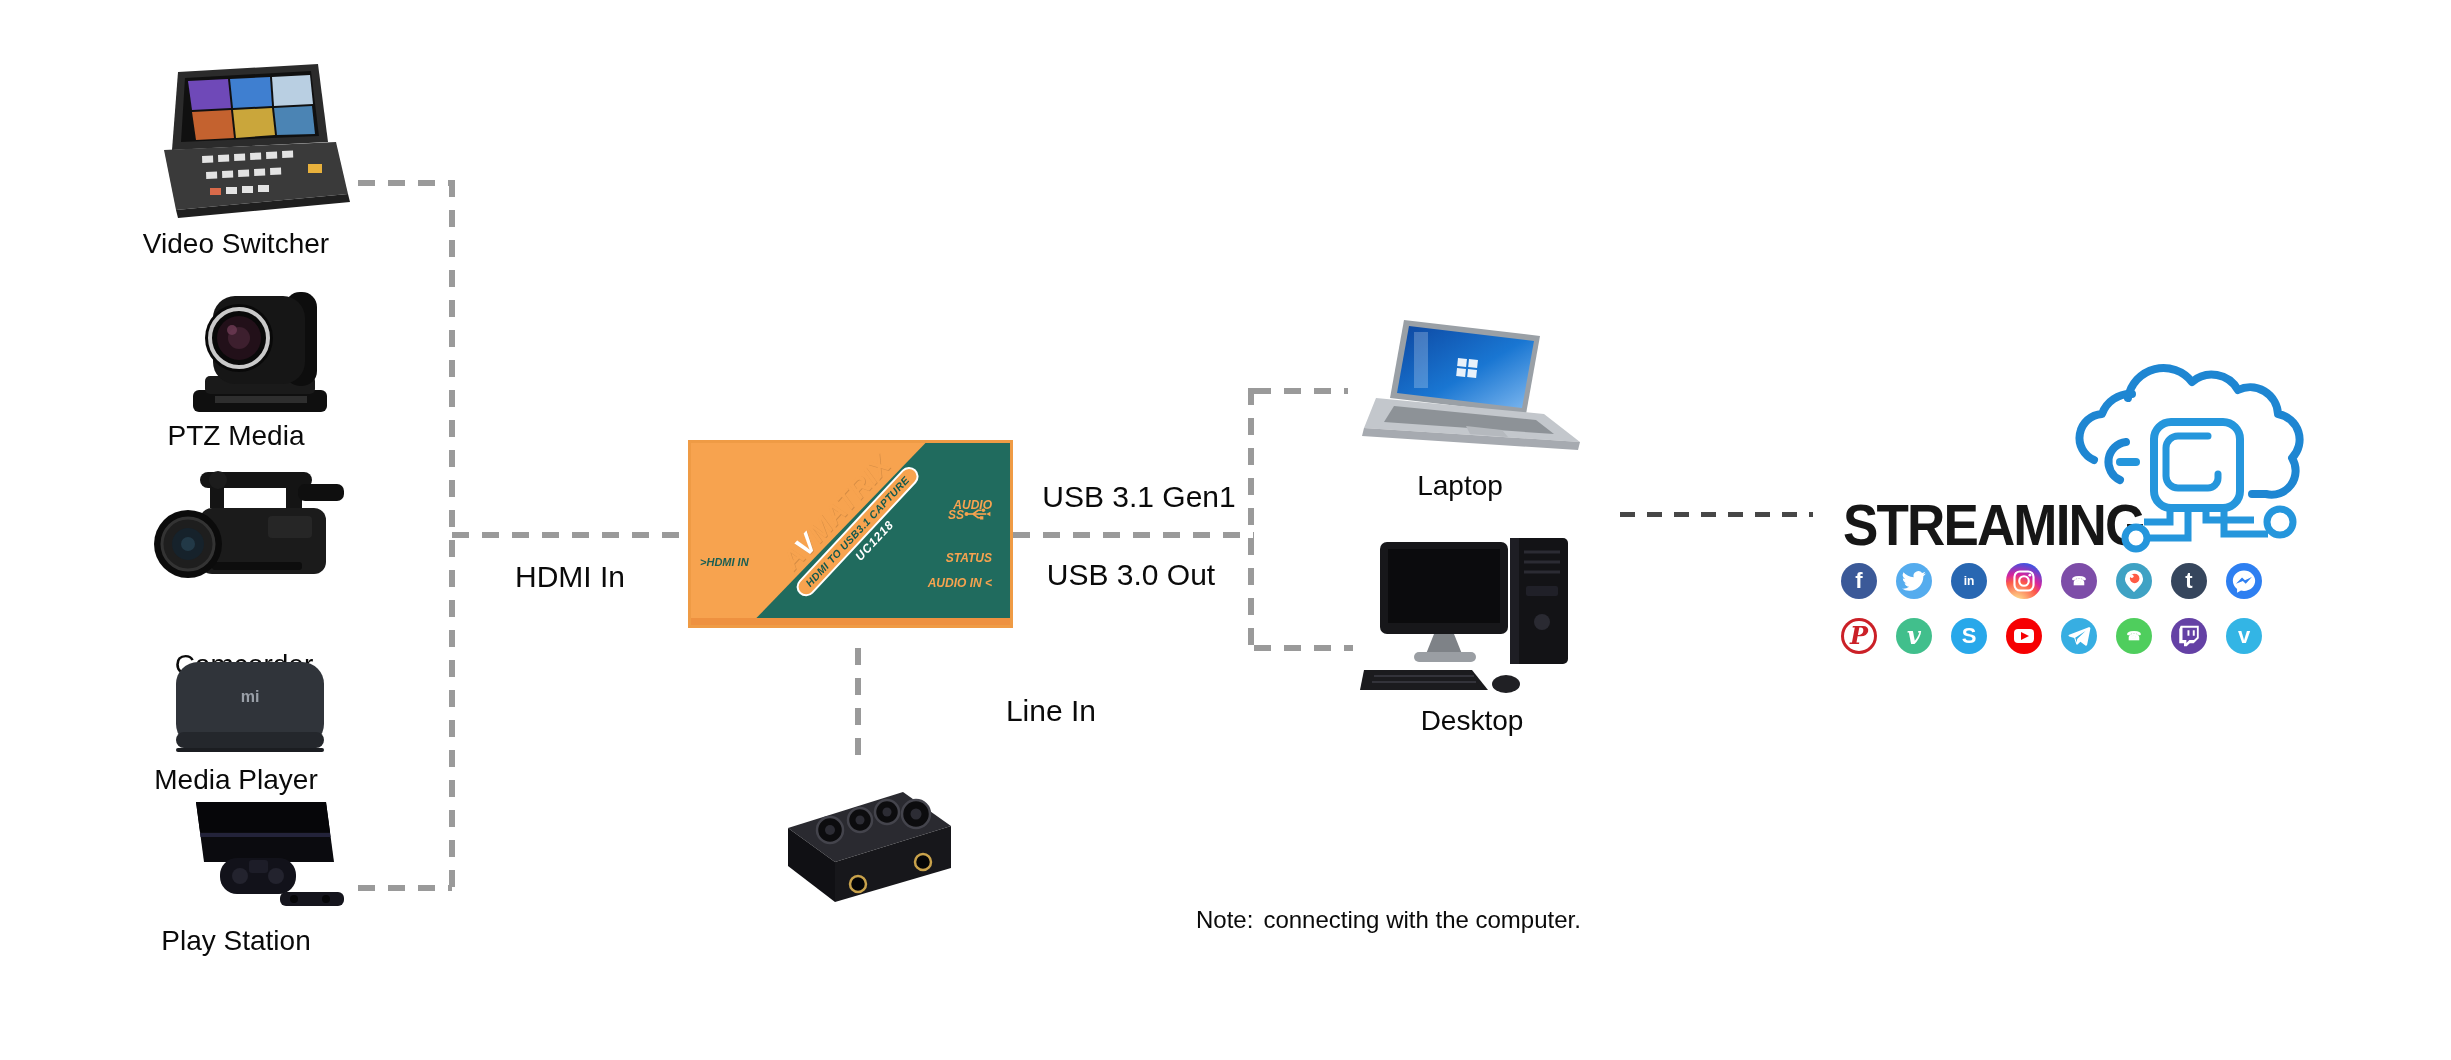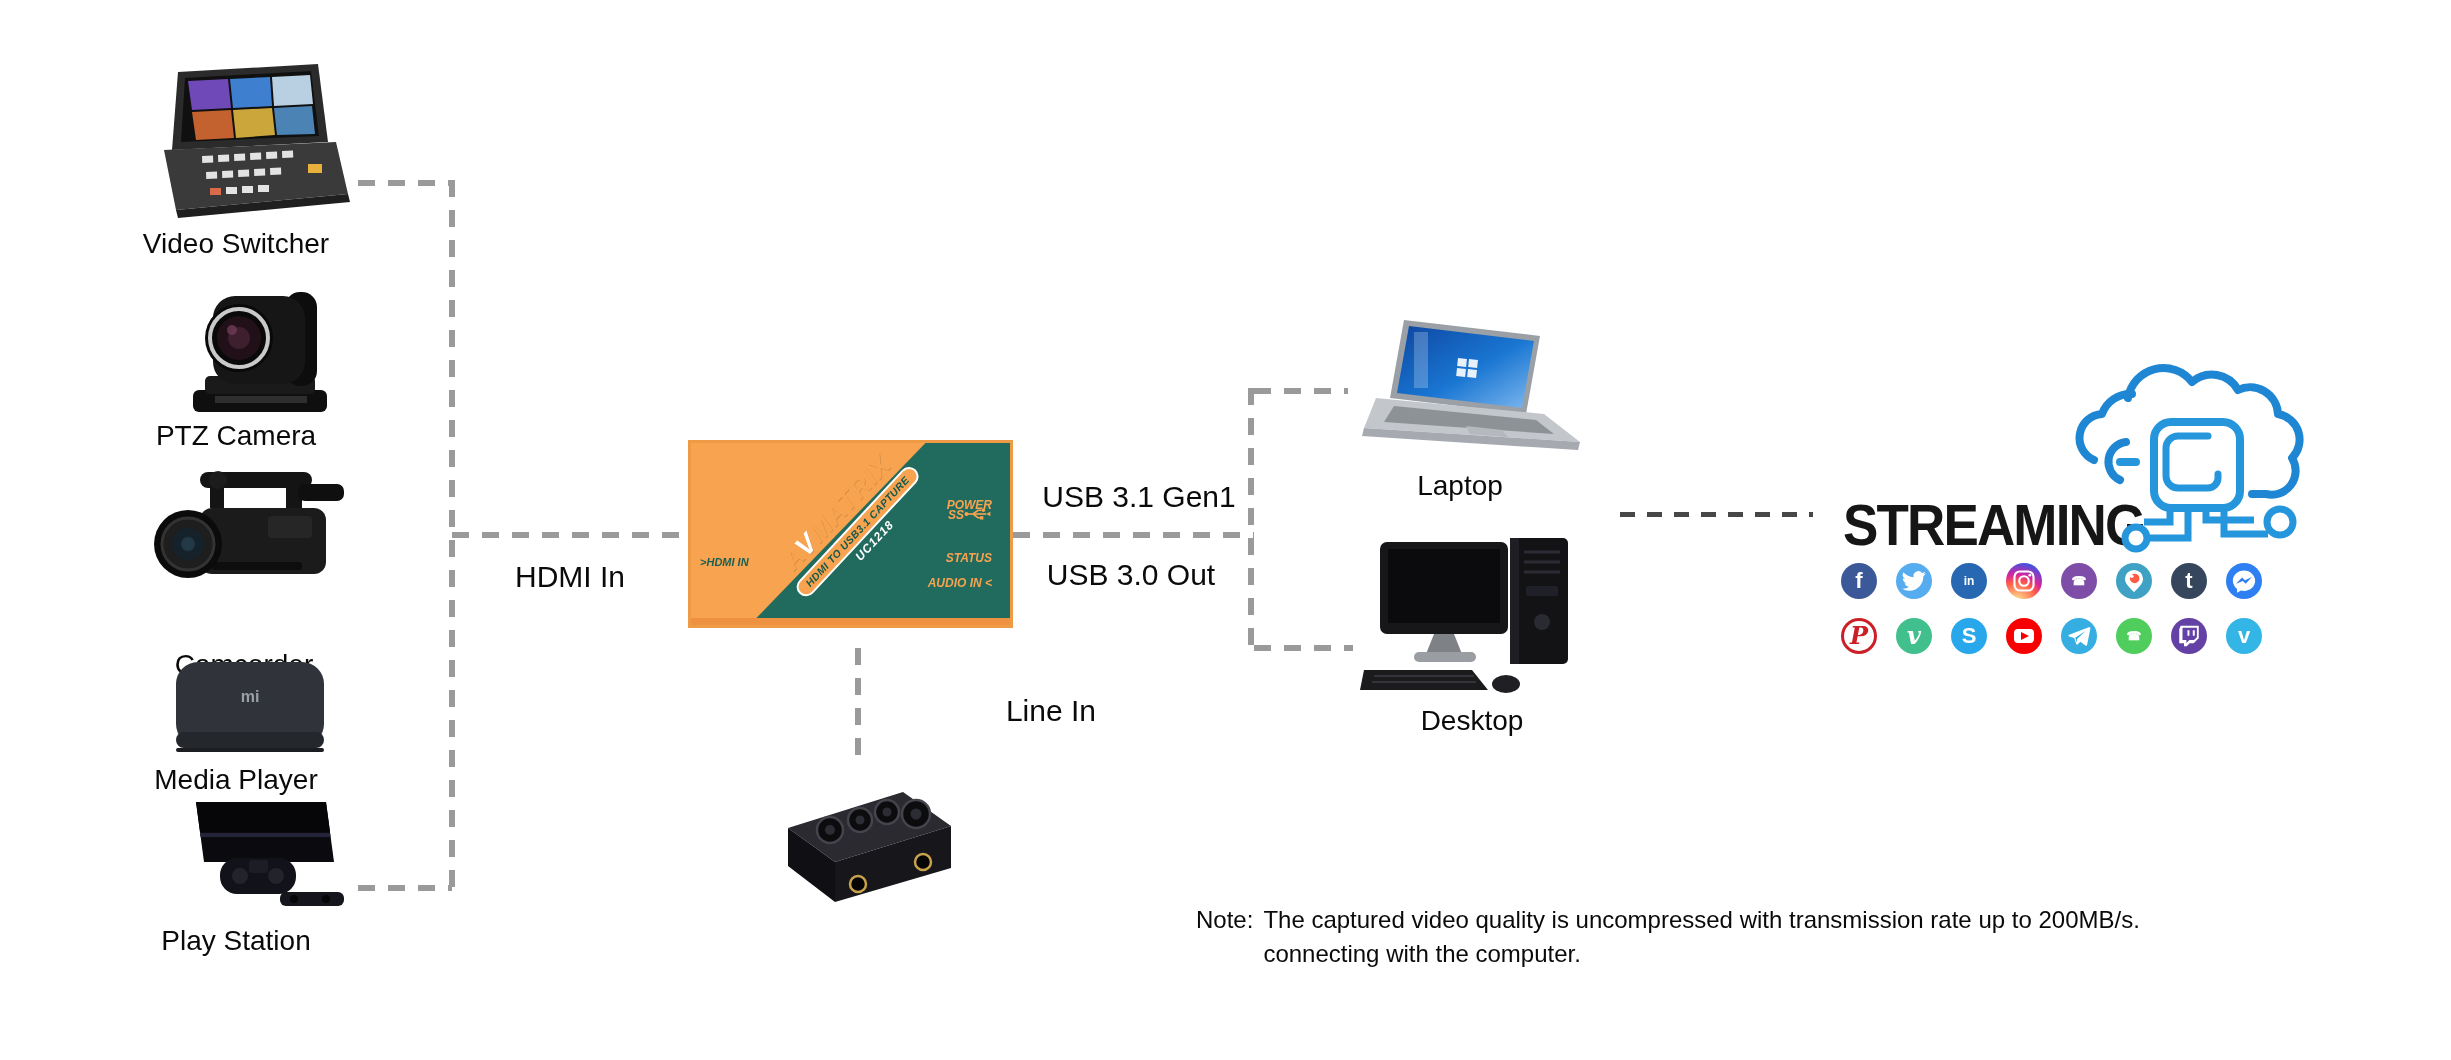--- a/index.html
+++ b/index.html
@@ -135,21 +135,21 @@
       <rect x="30" y="96" width="110" height="18" rx="5" fill="#1a1a1a"></rect>
       <rect x="110" y="12" width="32" height="94" rx="15" fill="#0d0d0d"></rect>
       <rect x="38" y="16" width="92" height="88" rx="22" fill="#161616"></rect>
       <circle cx="64" cy="58" r="34" fill="#090909"></circle>
       <circle cx="64" cy="58" r="29" fill="none" stroke="#c9c9c9" stroke-width="4"></circle>
       <circle cx="64" cy="58" r="22" fill="#221019"></circle>
       <circle cx="64" cy="58" r="11" fill="#3d1f2e"></circle>
       <circle cx="57" cy="50" r="5" fill="#6b3a52" opacity=".85"></circle>
     </svg>
   </div>
-  <div class="dev-label" style="left:86px; top:420px;">PTZ Camera</div>
+  <div class="dev-label" style="left:86px; top:420px;">PTZ Media</div>
 
   <div class="art" style="left:148px; top:466px;">
     <svg width="200" height="144" viewBox="0 0 200 144">
       <rect x="52" y="6" width="112" height="16" rx="8" fill="#141414"></rect>
       <rect x="62" y="20" width="14" height="22" fill="#141414"></rect>
       <rect x="138" y="20" width="16" height="26" fill="#141414"></rect>
       <rect x="150" y="18" width="46" height="17" rx="7" fill="#0f0f0f"></rect>
       <circle cx="70" cy="14" r="9" fill="#1c1c1c"></circle>
       <rect x="52" y="42" width="126" height="66" rx="12" fill="#1b1b1b"></rect>
       <rect x="120" y="50" width="44" height="22" rx="4" fill="#262626"></rect>
@@ -190,21 +190,21 @@
 
   <div class="capture">
     <div class="panel"></div>
     <div class="bottom-strip"></div>
     <div class="rot">
       <div class="brand"><span>A</span><span class="v">V</span><span>MATRIX</span></div>
       <div class="ribbon">HDMI TO USB3.1 CAPTURE</div>
       <div class="model">UC1218</div>
     </div>
     <div class="port"><span>&gt;</span><span>HDMI IN</span></div>
-    <div class="ind" style="top:55px;">POWER</div>
+    <div class="ind" style="top:55px;">AUDIO</div>
     <div class="ind" style="top:64px;">
       <span>SS</span><svg width="28" height="14" viewBox="0 0 34 16">
         <g stroke="#F7A34F" stroke-width="2" fill="none">
           <path d="M4 8 H27"></path>
             <path d="M11 8 L17 3.5 H21"></path>
             <path d="M11 8 L17 12.5 H20"></path>
         </g>
         <circle cx="23.5" cy="3.5" r="2.2" fill="#F7A34F"></circle>
         <rect x="19.5" y="10.7" width="4" height="4" fill="#F7A34F"></rect>
         <polygon points="27,8 32,5.4 32,10.6" fill="#F7A34F"></polygon>
@@ -379,18 +379,17 @@
         </svg>
       </div>
       <div class="social-icon" style="background: rgb(51, 181, 229);">
         <span>v</span>
       </div>
     </div>
 
   <div class="note">
     <div class="prefix">Note:</div>
     <div>
-      <div>The captured video quality is uncompressed with transmission rate up to 200MB/s.</div>
       <div>connecting with the computer.</div>
     </div>
   </div>
 
 </div>
 
 </body></html>

